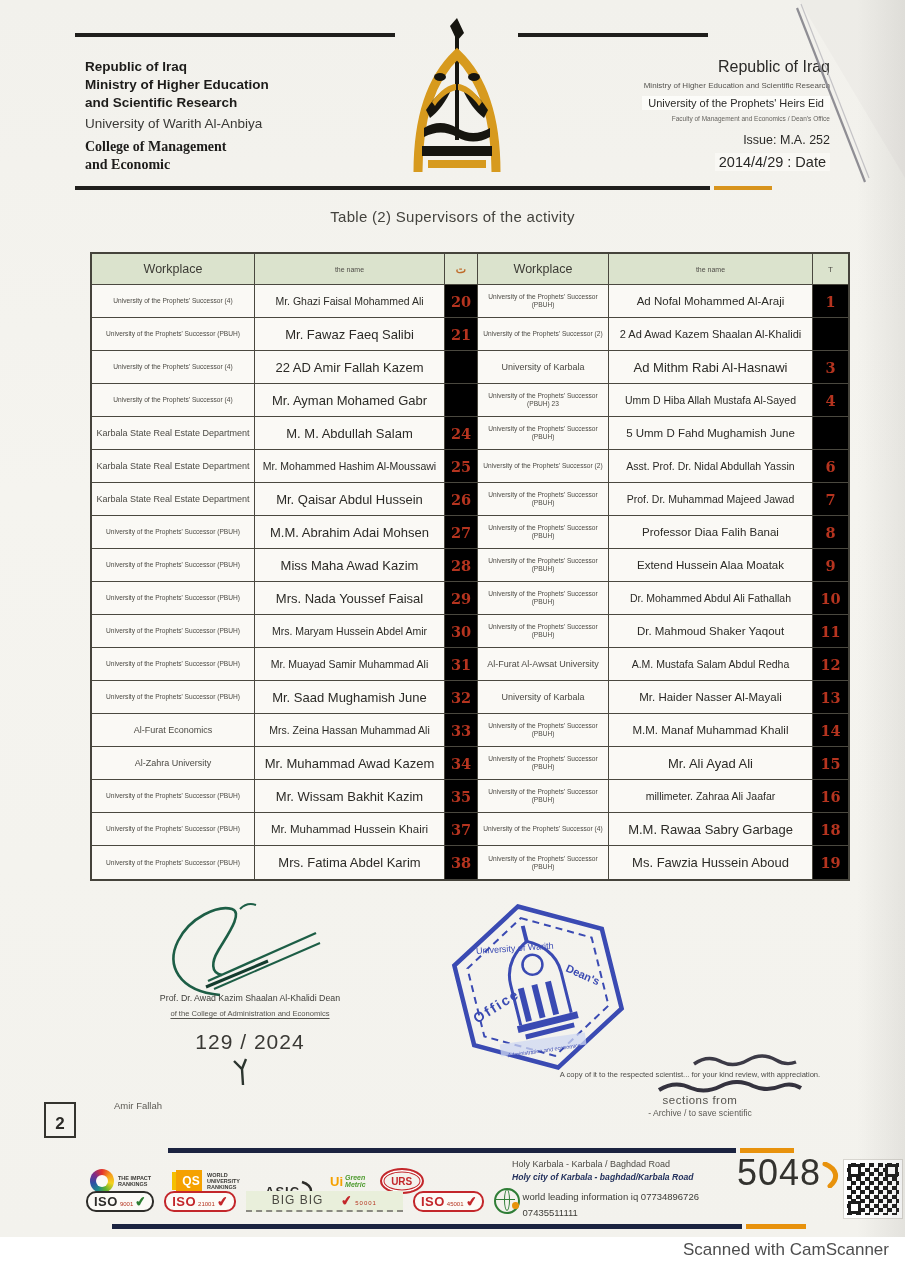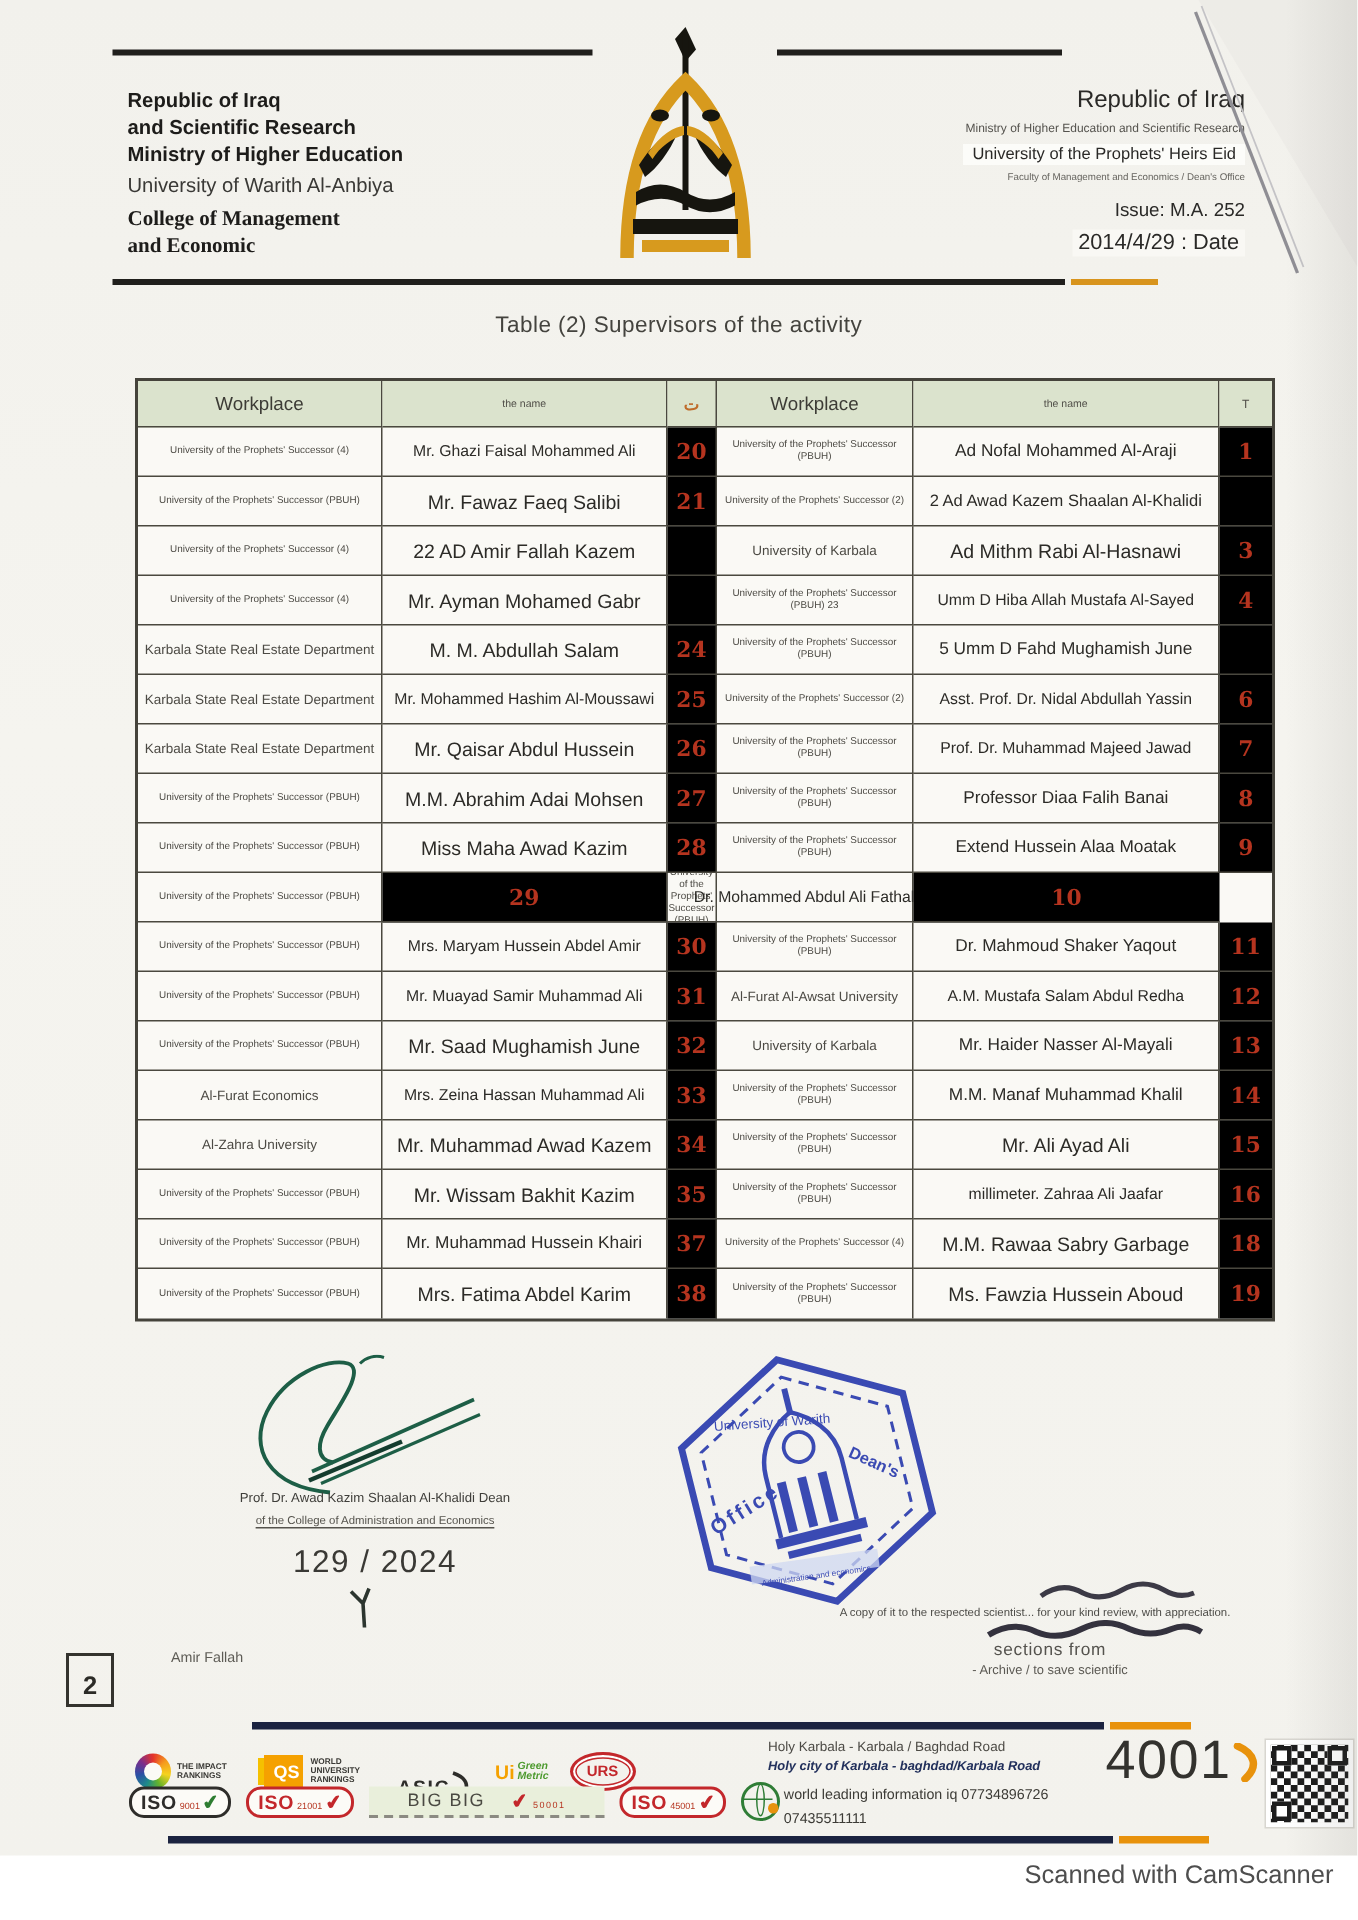--- a/index.html
+++ b/index.html
@@ -129,22 +129,22 @@
 
 <div class="paper">
 
   <div class="rule" style="left:75px;top:33px;width:320px;"></div>
   <div class="rule" style="left:518px;top:33px;width:190px;"></div>
   <div class="rule" style="left:75px;top:186px;width:635px;"></div>
   <div class="rule orange" style="left:714px;top:186px;width:58px;"></div>
 
   <div class="hleft">
     <div class="b">Republic of Iraq</div>
+    <div class="b">Ministry of Higher Education</div>
     <div class="b">and Scientific Research</div>
-    <div class="b">Ministry of Higher Education</div>
     <div class="n">University of Warith Al-Anbiya</div>
     <div class="serif">College of Management</div>
     <div class="serif" style="margin-top:0;">and Economic</div>
   </div>
 
   <svg class="logo" viewBox="0 0 110 178">
     <path d="M55 8 l7 15 -7 8 -7 -15 z" fill="#16150f"></path>
     <rect x="53" y="14" width="4" height="116" fill="#16150f"></rect>
     <path d="M16 162 C16 96 36 62 55 44 C74 62 94 96 94 162" fill="none" stroke="#d79a1e" stroke-width="9"></path>
     <path d="M24 100 C34 84 44 78 50 78 C44 92 36 102 28 108 Z" fill="#16150f"></path>
@@ -261,20 +261,21 @@
       <div class="td wp" style="font-size: 6.6px;">University of the Prophets' Successor (PBUH)</div>
       <div class="td nm" style="font-size: 13px;">Miss Maha Awad Kazim</div>
       <div class="td sn">28</div>
       <div class="td wp" style="font-size: 6.6px;">University of the Prophets' Successor (PBUH)</div>
       <div class="td nm" style="font-size: 11.5px;">Extend Hussein Alaa Moatak</div>
       <div class="td sn">9</div>
     </div>
 
     <div class="tr">
       <div class="td wp" style="font-size: 6.6px;">University of the Prophets' Successor (PBUH)</div>
+      <div class="td nm" style="font-size: 13px;">Mrs. Nada Youssef Faisal</div>
       <div class="td sn">29</div>
       <div class="td wp" style="font-size: 6.6px;">University of the Prophets' Successor (PBUH)</div>
       <div class="td nm" style="font-size: 10.5px;">Dr. Mohammed Abdul Ali Fathallah</div>
       <div class="td sn">10</div>
     </div>
 
     <div class="tr">
       <div class="td wp" style="font-size: 6.6px;">University of the Prophets' Successor (PBUH)</div>
       <div class="td nm" style="font-size: 10.5px;">Mrs. Maryam Hussein Abdel Amir</div>
       <div class="td sn">30</div>
@@ -453,21 +454,21 @@
     </div>
     <div class="addr">
       <div class="a1">Holy Karbala - Karbala / Baghdad Road</div>
       <div class="a2">Holy city of Karbala - baghdad/Karbala Road</div>
       <div class="a3">
         <span class="dot-ic"></span>
         <span>world leading information iq 07734896726 07435511111</span>
       </div>
     </div>
     <div class="phone-big">
-      <span>4001</span>
+      <span>5048</span>
       <svg width="20" height="26" viewBox="0 0 20 26" style="margin-top:10px;">
         <path d="M4 2 C16 7 18 16 9 24" fill="none" stroke="#e8920c" stroke-width="5" stroke-linecap="round"></path>
       </svg>
     </div>
     <div class="qr">
       <i class="tl"></i>
       <i class="tr"></i>
       <i class="bl"></i>
     </div>
   </div>

